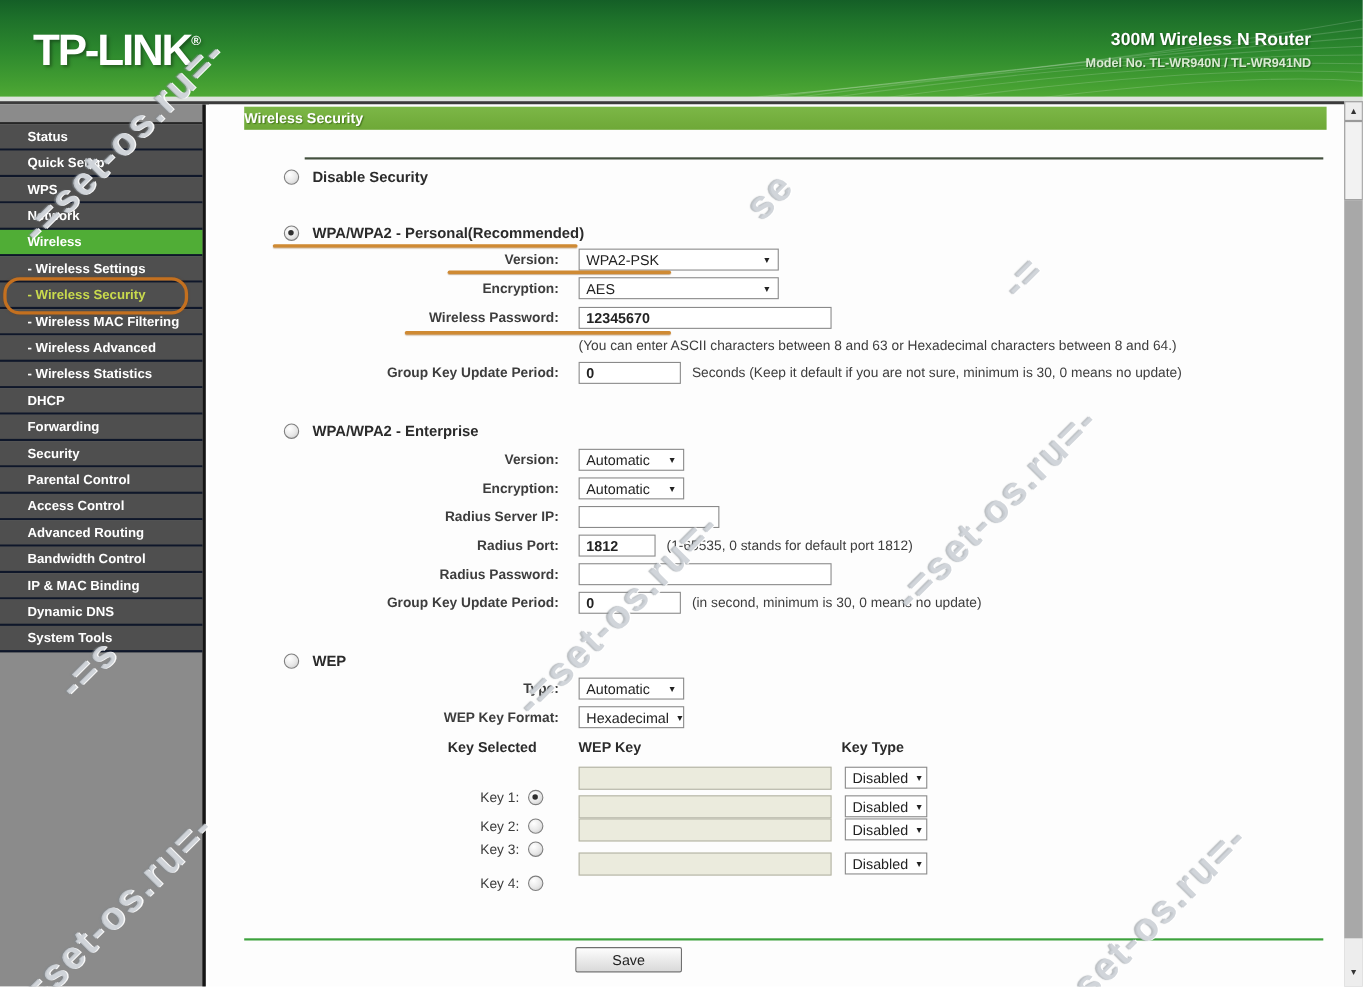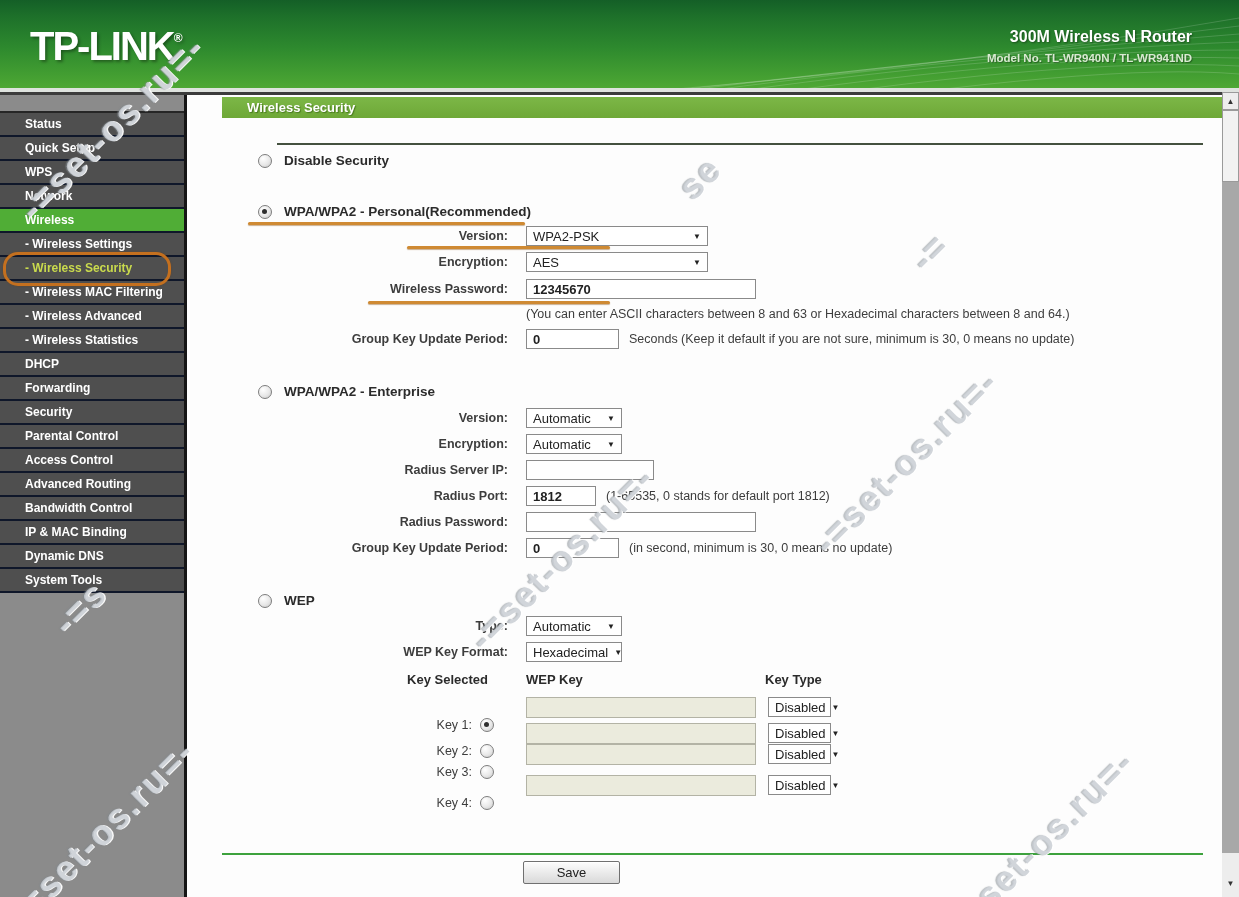--- a/index.html
+++ b/index.html
@@ -39,21 +39,21 @@
   .sb-up{top:0;height:18px;}
   .sb-thumb{position:absolute;left:0;top:18px;width:17px;height:72px;background:#f2f2f2;
             border:1px solid #9a9a9a;box-sizing:border-box;}
   .sb-bottom{position:absolute;left:0;top:761px;width:17px;height:44px;background:#ededed;
              text-align:center;color:#333;font-size:8px;line-height:62px;}
 
   
   .content{position:absolute;left:190px;top:95px;width:1032px;height:802px;background:#fdfdfd;}
   .titlebar{position:absolute;left:32px;top:2px;width:984px;height:21px;line-height:21px;
             background:linear-gradient(#7cb747,#6ea837);color:#fff;font-size:13px;
-            font-weight:bold;padding-left:25px;text-shadow:1px 1px 1px #4a7a1f;}
+            font-weight:bold;padding-left:0;text-shadow:1px 1px 1px #4a7a1f;}
   .form-topline{position:absolute;left:87px;top:48px;width:926px;height:2px;background:#44513f;}
   .form-bottomline{position:absolute;left:32px;top:758px;width:981px;height:2px;background:#3da23d;}
 
   .row{position:absolute;left:0;display:flex;align-items:center;height:20px;font-size:12.5px;color:#3d3d3d;}
   .lbl{width:318px;text-align:right;font-weight:bold;}
   .field{margin-left:18px;}
   .note{margin-left:10px;font-size:12.5px;color:#3d3d3d;white-space:nowrap;}
   .abs-note{position:absolute;font-size:12.5px;color:#3d3d3d;white-space:nowrap;}
 
   .radio{width:12px;height:12px;border-radius:50%;flex:0 0 auto;
@@ -65,21 +65,21 @@
   .head{font-size:13.5px;font-weight:bold;color:#2b2b2b;}
 
   .select{height:20px;box-sizing:border-box;border:1px solid #8a8a8a;background:#fff;
           display:flex;align-items:center;justify-content:space-between;
           padding:0 6px;font-size:13px;color:#222;cursor:pointer;}
   .select .arr{font-size:8px;color:#222;margin-left:6px;}
   .tinput{height:20px;box-sizing:border-box;border:1px solid #8a8a8a;background:#fff;
           font-size:13px;color:#222;display:flex;align-items:center;padding:0 6px;font-weight:bold;}
   .tinput.disabled{background:#ebebdd;border-color:#b3b3a5;height:21px;}
   .w182{width:182px;} .w230{width:230px;} .w93{width:93px;} .w115{width:96px;}
-  .w128{width:128px;} .w70{width:70px;} .w75{width:63px;}
+  .w128{width:128px;} .w70{width:70px;} .w75{width:75px;}
 
   .annotation{position:absolute;height:3px;background:#cf8a33;border-radius:2px;
               box-shadow:0 1px 1px rgba(140,80,10,.45);}
 
   .krow{position:absolute;left:0;display:flex;align-items:center;height:22px;font-size:12.5px;color:#3d3d3d;}
   .klbl{width:304px;display:flex;align-items:center;justify-content:flex-end;gap:8px;margin-top:36px;}
   .kinput{margin-left:32px;}
   .kselect{margin-left:12px;}
 
   .colhead{position:absolute;font-size:13px;font-weight:bold;color:#2b2b2b;}

